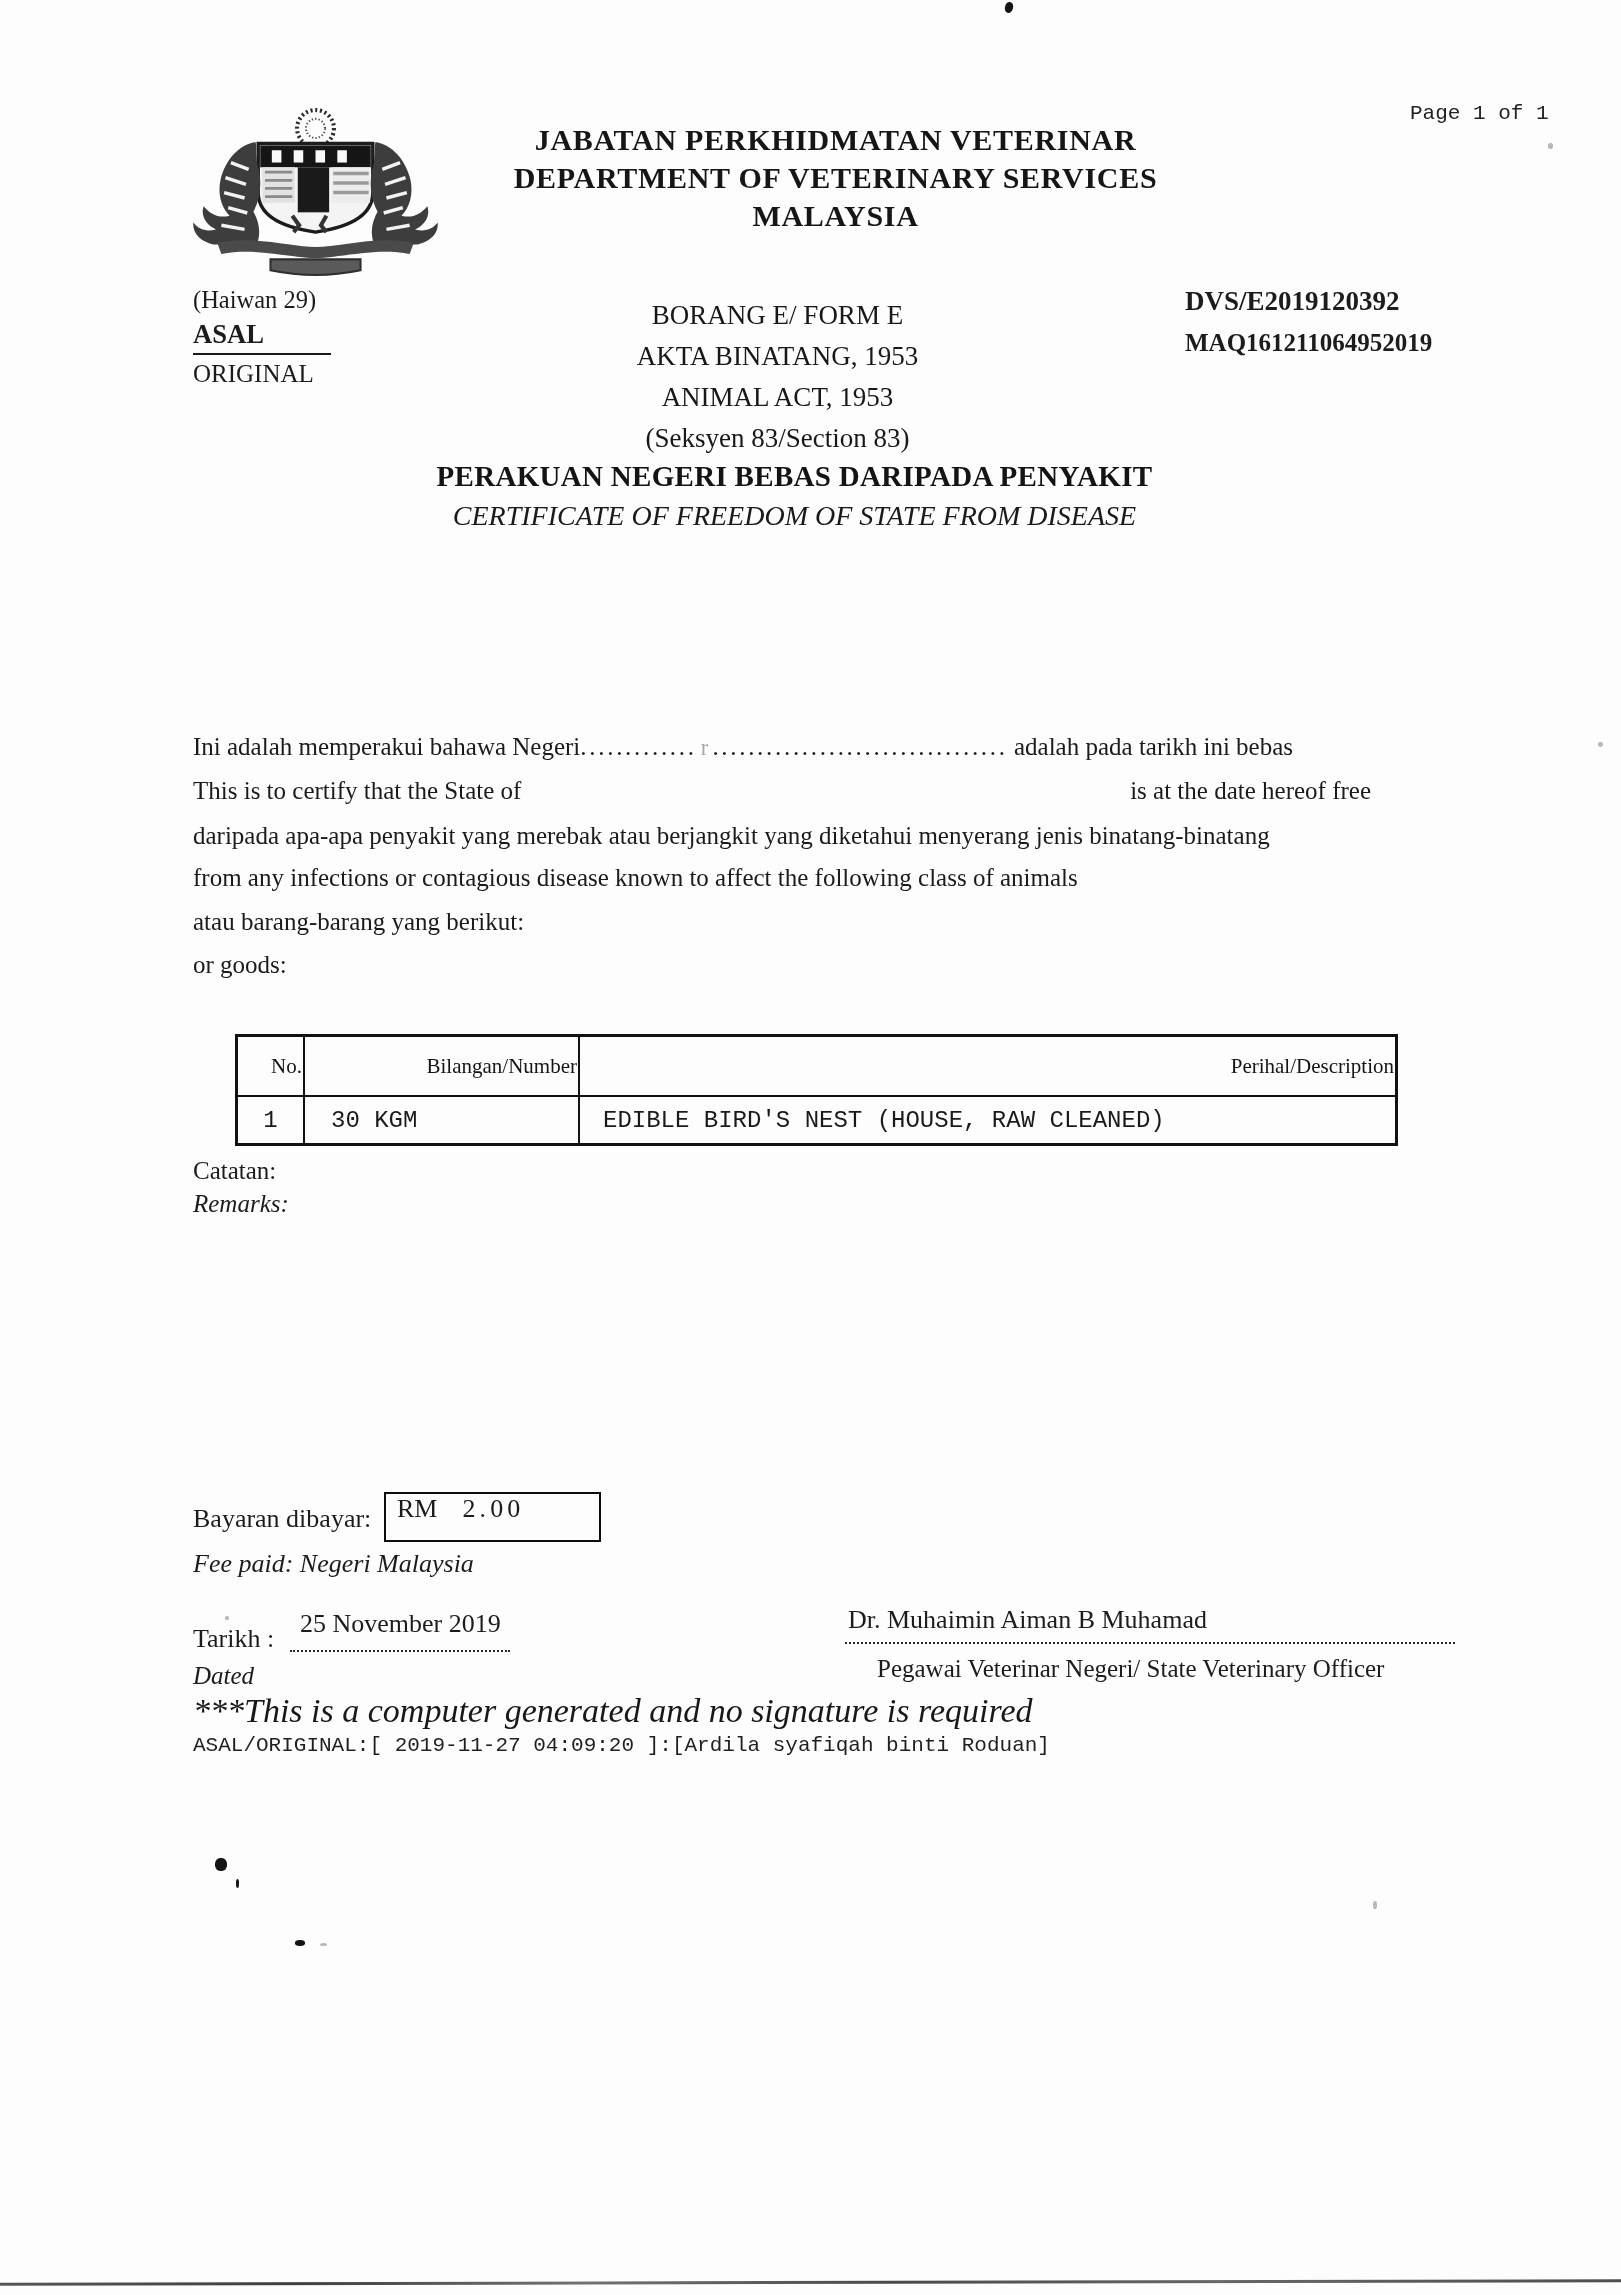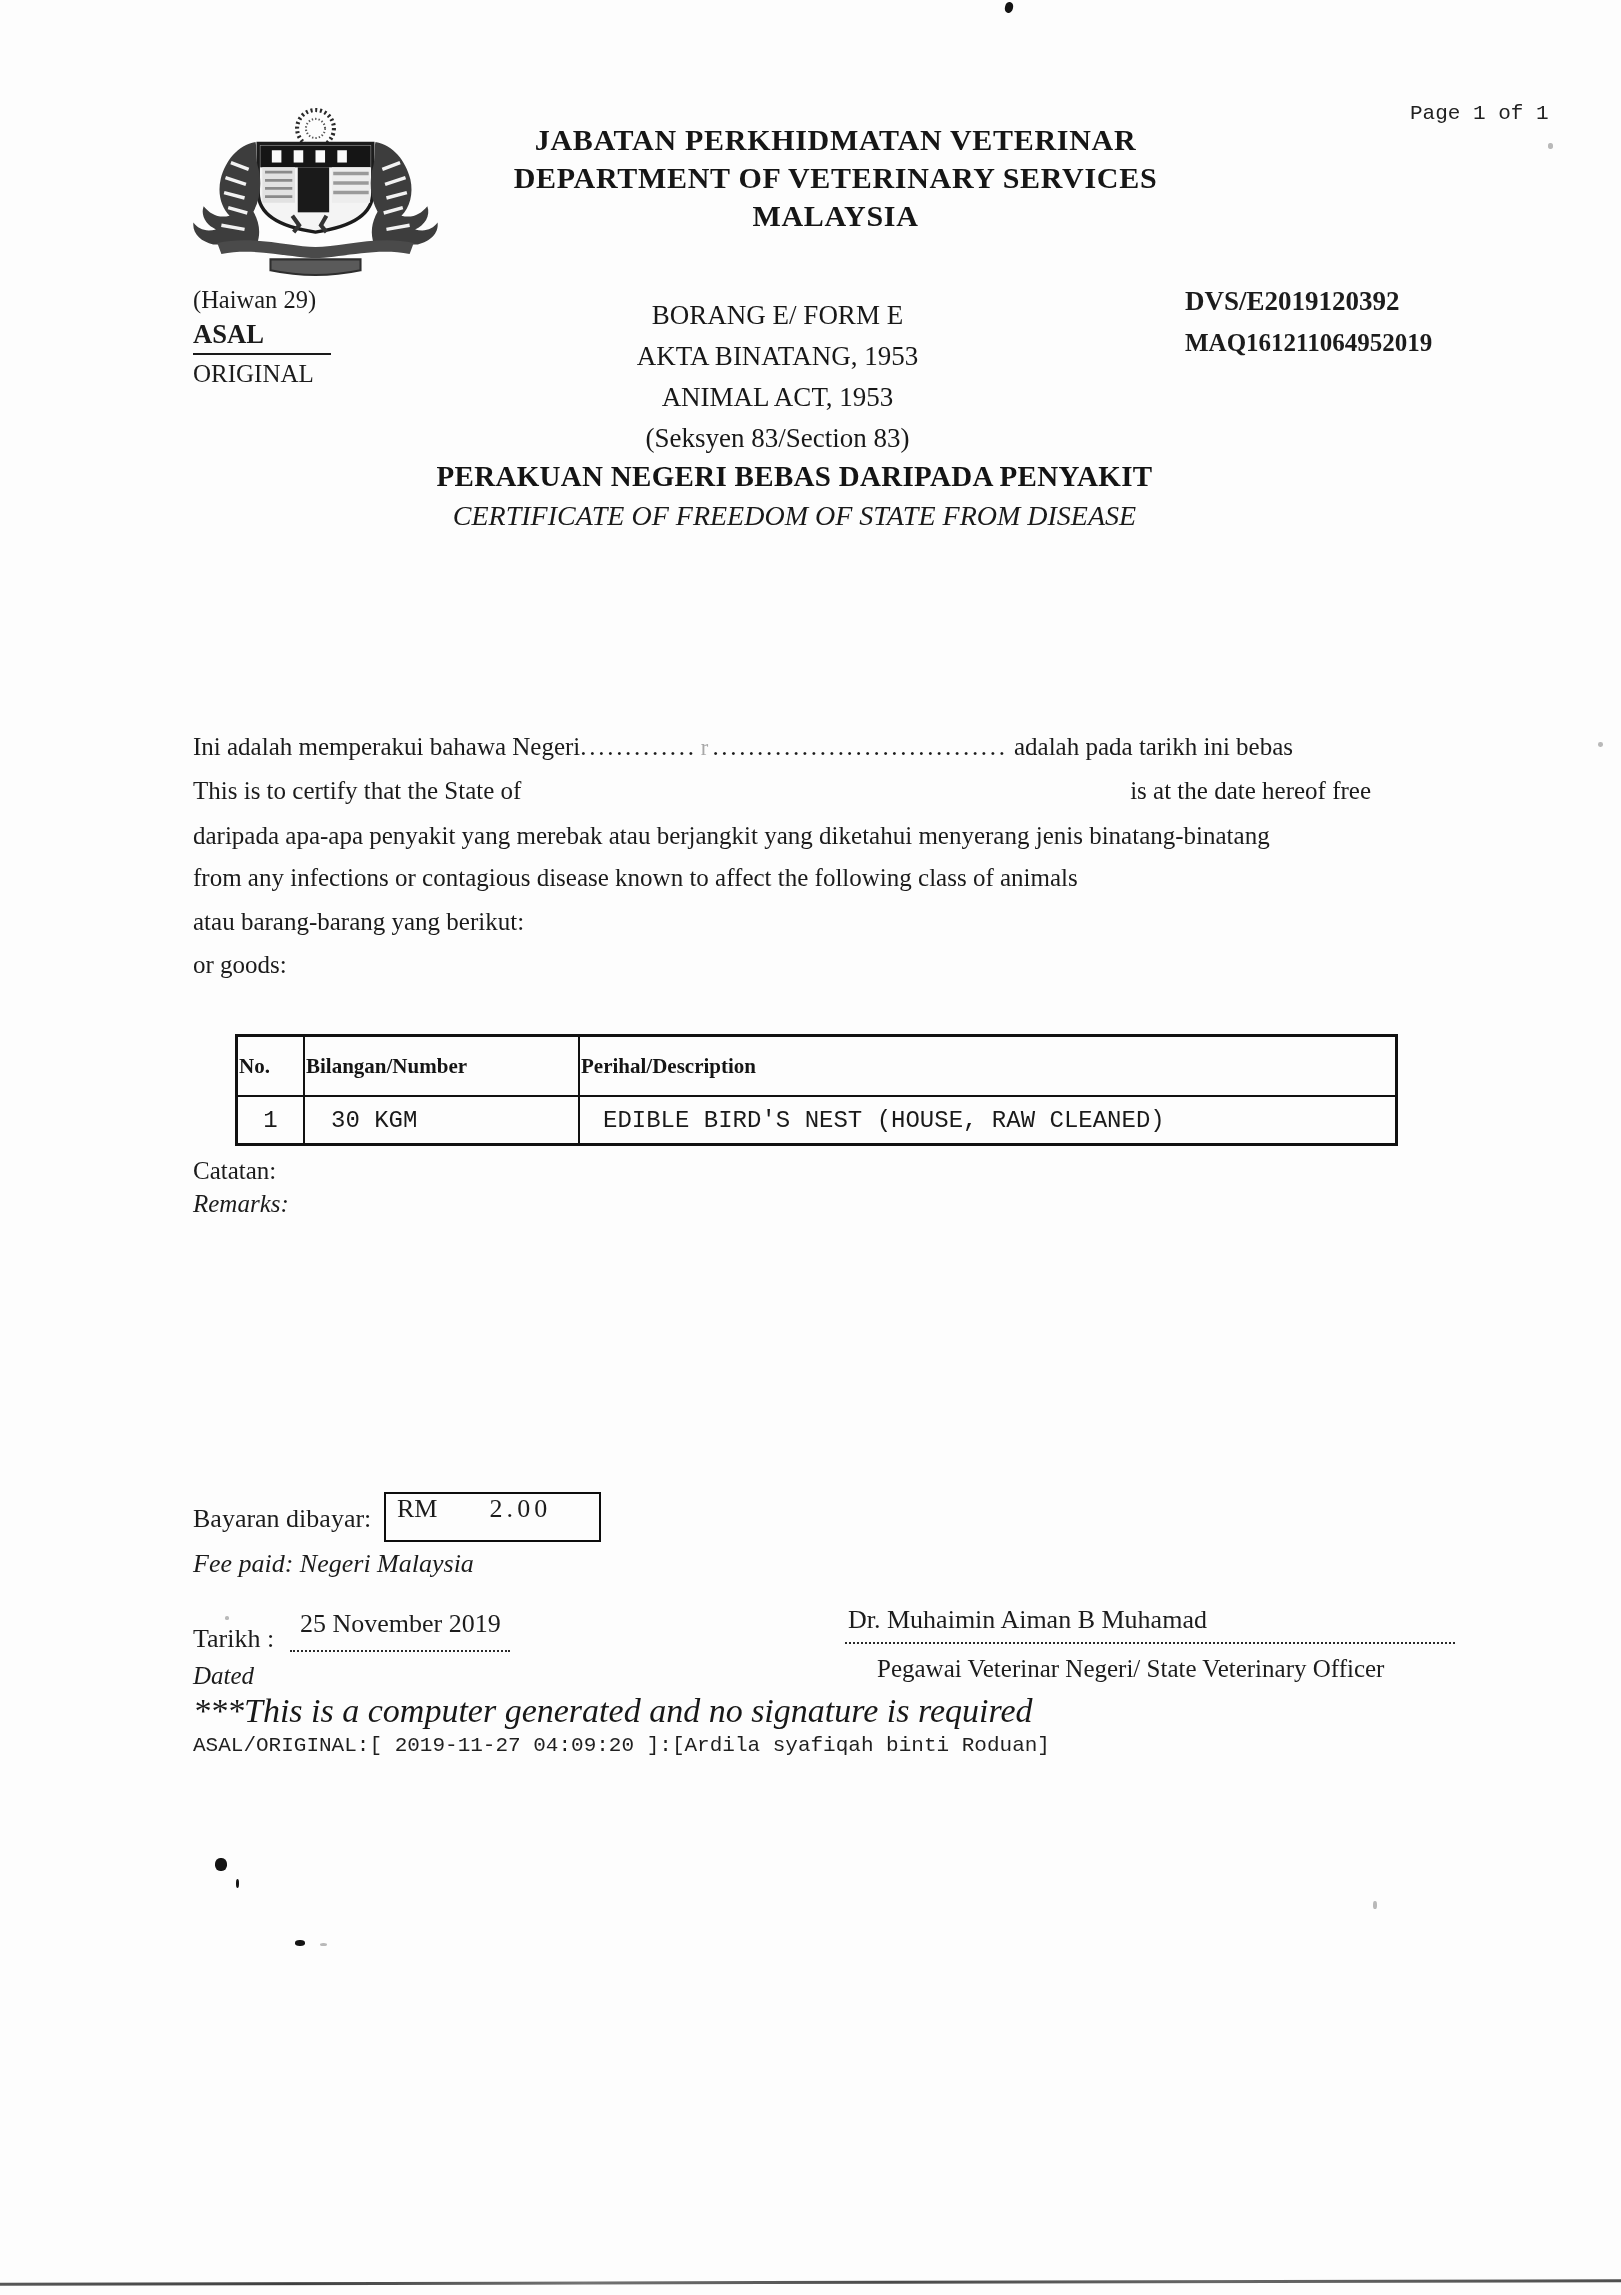--- a/index.html
+++ b/index.html
@@ -40,37 +40,37 @@
   
   .bodyline { left:193px; font-size:25px; color:#1b1b1b; white-space:nowrap; }
   .dots { letter-spacing:2.7px; }
   .faintmark { color:#a8a8a8; font-size:22.5px; padding:0 4.1px; }
   .line2 { display:flex; justify-content:space-between; width:1178px; }
 
   
   .goods-table { left:235px; top:1034px; border-collapse:collapse; }
   .goods-table th, .goods-table td { border:2px solid #111; }
   .goods-table { border:3.4px solid #111; }
-  .goods-table th { height:56px; font-size:21px; font-weight:bold; text-align:left; color:#151515; }
+  .goods-table th { height:56px; font-size:21px; font-weight:normal; text-align:right; color:#151515; }
   .goods-table td { height:44px; font-family:"Liberation Mono", monospace; font-size:24px; color:#1a1a1a; }
   .col-no { width:63px; }
   .col-num { width:271px; }
   .col-desc { width:813px; }
   .td-no { text-align:center; }
   .td-num { padding-left:26px; }
   .td-desc { padding-left:23px; }
 
   
   .catatan { left:193px; top:1157px; font-size:25px; }
   .remarks { left:193px; top:1190px; font-size:25px; font-style:italic; }
 
   
   .fee-label { left:193px; top:1504px; font-size:26px; }
   .fee-box { left:384px; top:1492px; width:217px; height:50px; border:2.7px solid #0d0d0d; display:flex; align-items:flex-start; padding-left:11px; box-sizing:border-box; font-size:26px; }
-  .fee-amount { margin-left:52px; letter-spacing:4.1px; }
+  .fee-amount { margin-left:25px; letter-spacing:4.1px; }
   .fee-en { left:193px; top:1549px; font-size:26px; font-style:italic; }
 
   
   .tarikh-label { left:193px; top:1624px; font-size:26px; }
   .date-dotline { left:290px; top:1610px; width:220px; height:40px; border-bottom:2.7px dotted #2a2a2a; }
   .date-value { left:300px; top:1609px; font-size:26px; }
   .dated { left:193px; top:1662px; font-size:25px; font-style:italic; }
   .officer-dotline { left:845px; top:1602px; width:610px; height:40px; border-bottom:2.7px dotted #2a2a2a; }
   .officer-name { left:848px; top:1605px; font-size:26px; }
   .officer-title { left:877px; top:1655px; font-size:25px; }

